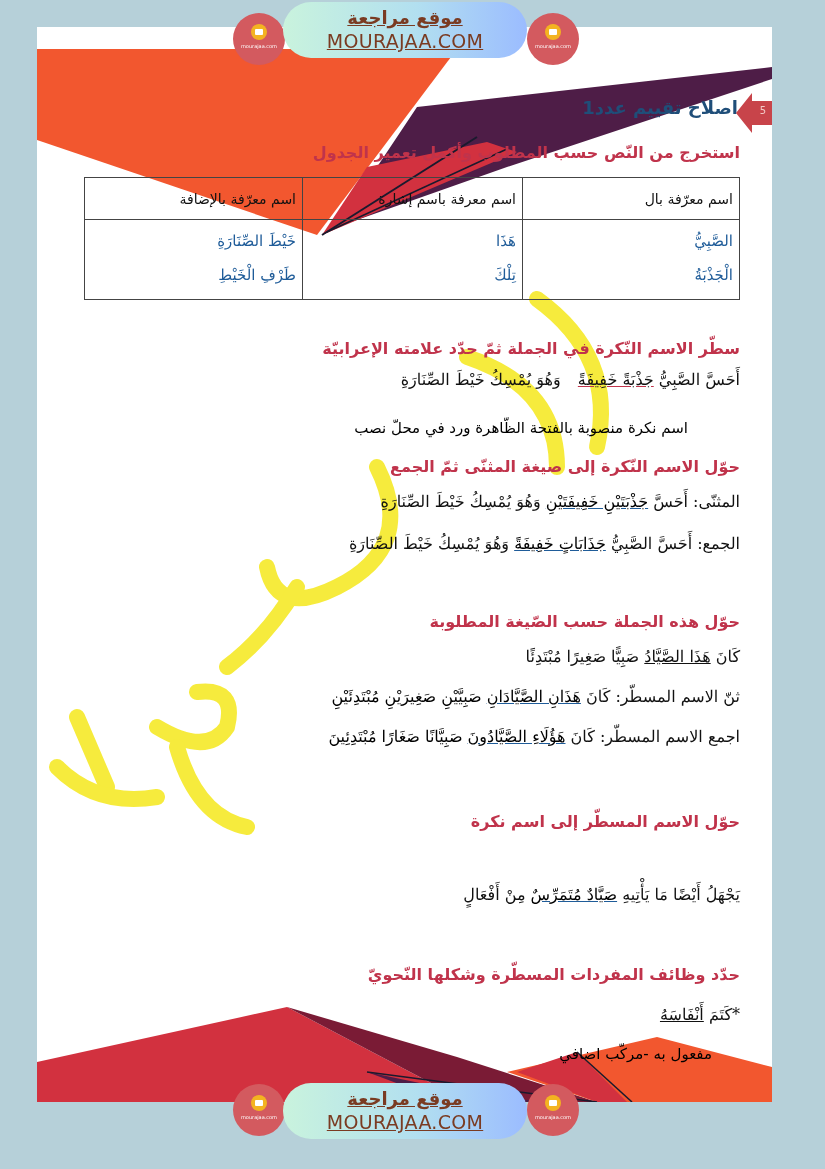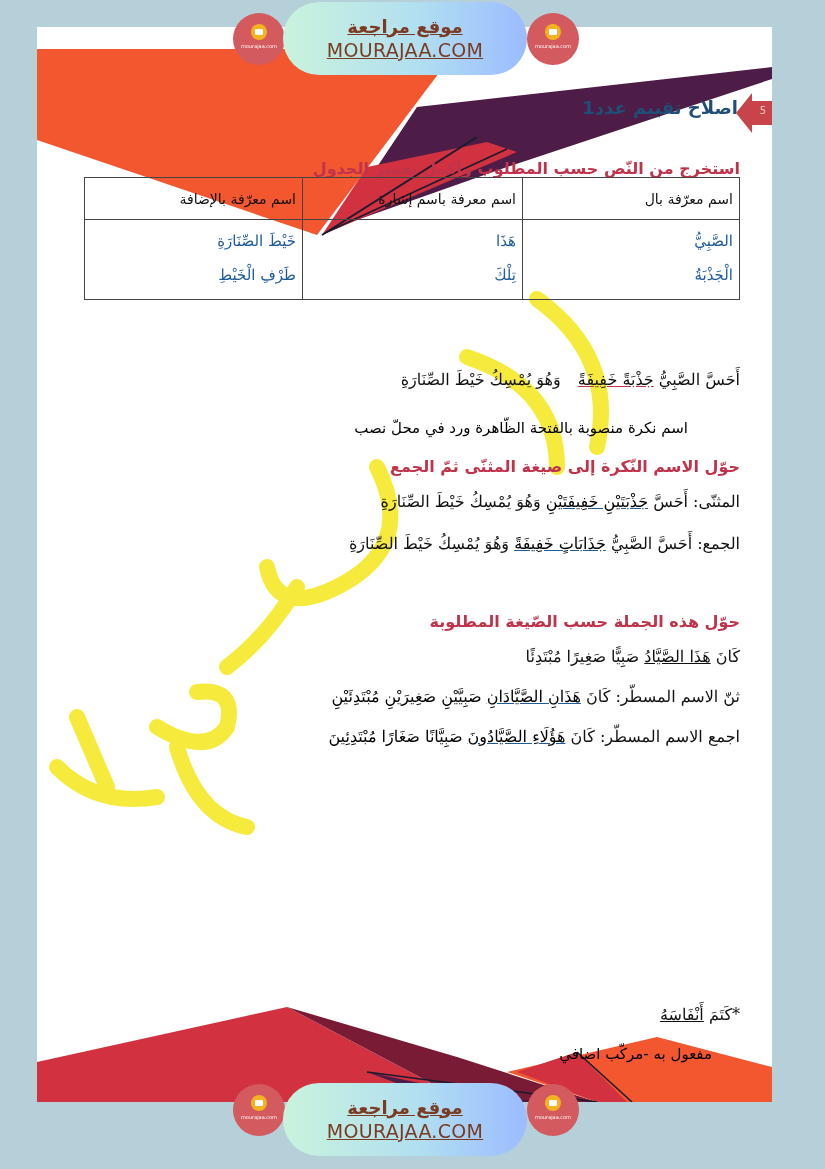--- a/index.html
+++ b/index.html
@@ -14,21 +14,21 @@
     left: 37px; top: 27px;
     width: 735px; height: 1075px;
     background: #ffffff;
     overflow: hidden;
   }
   .deco { position: absolute; left: 0; top: 0; width: 735px; height: 1075px; pointer-events: none; }
 
   
   .banner {
     position: absolute;
-    width: 244px; height: 73px;
+    width: 244px; height: 56px;
     border-radius: 36px;
     background: linear-gradient(90deg, #c9f3dd 0%, #b2dff0 55%, #9bbcff 100%);
     display: flex; flex-direction: column; align-items: center; justify-content: center;
     z-index: 5;
   }
   .banner .ar {
     font-family: "DejaVu Sans", sans-serif;
     font-weight: bold;
     font-size: 18px;
     color: #7a3b22;
@@ -134,21 +134,21 @@
     </g>
   </svg>
 
   <svg class="slide-arrow" viewBox="0 0 36 40">
     <polygon points="36,8 16,8 16,0 0,20 16,40 16,32 36,32" fill="#c8444a"></polygon>
   </svg>
   <div class="slide-num">5</div>
 
   <div class="rtl title">اصلاح تقييم عدد1</div>
 
-  <div class="rtl section-head" style="right:32px; top:116px;margin-top:16px;">استخرج من النّص حسب المطلوب وأكمل تعمير الجدول</div>
+  <div class="rtl section-head" style="right:32px; top:116px;">استخرج من النّص حسب المطلوب وأكمل تعمير الجدول</div>
 
   <table class="grid">
     <tbody>
         <tr>
       <th style="width:217px">اسم معرّفة بال</th>
       <th style="width:220px">اسم معرفة باسم إشارة</th>
       <th>اسم معرّفة بالإضافة</th>
     </tr>
     <tr>
       <td>
@@ -160,20 +160,21 @@
         <div>تِلْكَ</div>
       </td>
       <td>
         <div>خَيْطَ الصِّنَارَةِ</div>
         <div>طَرْفِ الْخَيْطِ</div>
       </td>
     </tr>
   </tbody>
     </table>
 
+  <div class="rtl section-head" style="right:32px; top:312px;">سطّر الاسم النّكرة في الجملة ثمّ حدّد علامته الإعرابيّة</div>
   <div class="rtl line" style="right:32px; top:343px;">
     <span>أَحَسَّ الصَّبِيُّ </span><span class="u-red">جَذْبَةً خَفِيفَةً</span><span> وَهُوَ يُمْسِكُ خَيْطَ الصِّنَارَةِ</span>
   </div>
   <div class="rtl blue" style="right:84px; top:392px; font-size:15px;">اسم نكرة منصوبة بالفتحة الظّاهرة ورد في محلّ نصب</div>
 
   <div class="rtl section-head" style="right:32px; top:430px;">حوّل الاسم النّكرة إلى صيغة المثنّى ثمّ الجمع</div>
   <div class="rtl line" style="right:32px; top:465px;">
     <span>المثنّى: أَحَسَّ </span><span class="blue u-blue">جَذْبَتَيْنِ خَفِيفَتَيْنِ</span><span> وَهُوَ يُمْسِكُ خَيْطَ الصِّنَارَةِ</span>
   </div>
   <div class="rtl line" style="right:32px; top:507px;">
@@ -184,21 +185,26 @@
   <div class="rtl line" style="right:32px; top:660px;">
     <span>ثنّ الاسم المسطّر: كَانَ </span><span class="blue u-blue">هَذَانِ الصَّيَّادَانِ</span><span class="blue"> صَبِيَّيْنِ صَغِيرَيْنِ مُبْتَدِئَيْنِ</span>
   </div>
   <div class="rtl line" style="right:32px; top:620px;">
     <span>كَانَ </span><span class="u-black">هَذَا الصَّيَّادُ</span><span> صَبِيًّا صَغِيرًا مُبْتَدِئًا</span>
   </div>
   <div class="rtl line" style="right:32px; top:700px;">
     <span>اجمع الاسم المسطّر: كَانَ </span><span class="blue u-blue">هَؤُلَاءِ الصَّيَّادُونَ</span><span class="blue"> صَبِيَّانًا صَغَارًا مُبْتَدِئِينَ</span>
   </div>
 
-
+  <div class="rtl section-head" style="right:32px; top:785px;">حوّل الاسم المسطّر إلى اسم نكرة</div>
+  <div class="rtl line" style="right:32px; top:858px;">
+    <span>يَجْهَلُ أَيْضًا مَا يَأْتِيهِ </span><span class="blue u-blue">صَيَّادٌ مُتَمَرِّسٌ</span><span> مِنْ أَفْعَالٍ</span>
+  </div>
+
+  <div class="rtl section-head" style="right:32px; top:938px;">حدّد وظائف المفردات المسطّرة وشكلها النّحويّ</div>
   <div class="rtl line" style="right:32px; top:978px;margin-left:10px;">
     <span>*كَتَمَ </span><span class="u-black">أَنْفَاسَهُ</span>
   </div>
   <div class="rtl blue" style="right:60px; top:1018px; font-size:15px;">مفعول به -مركّب اضافي</div>
 </div>
 
 <div class="badge" style="left:233px; top:13px;">
   <div class="coin">
       <span></span>
     </div>

